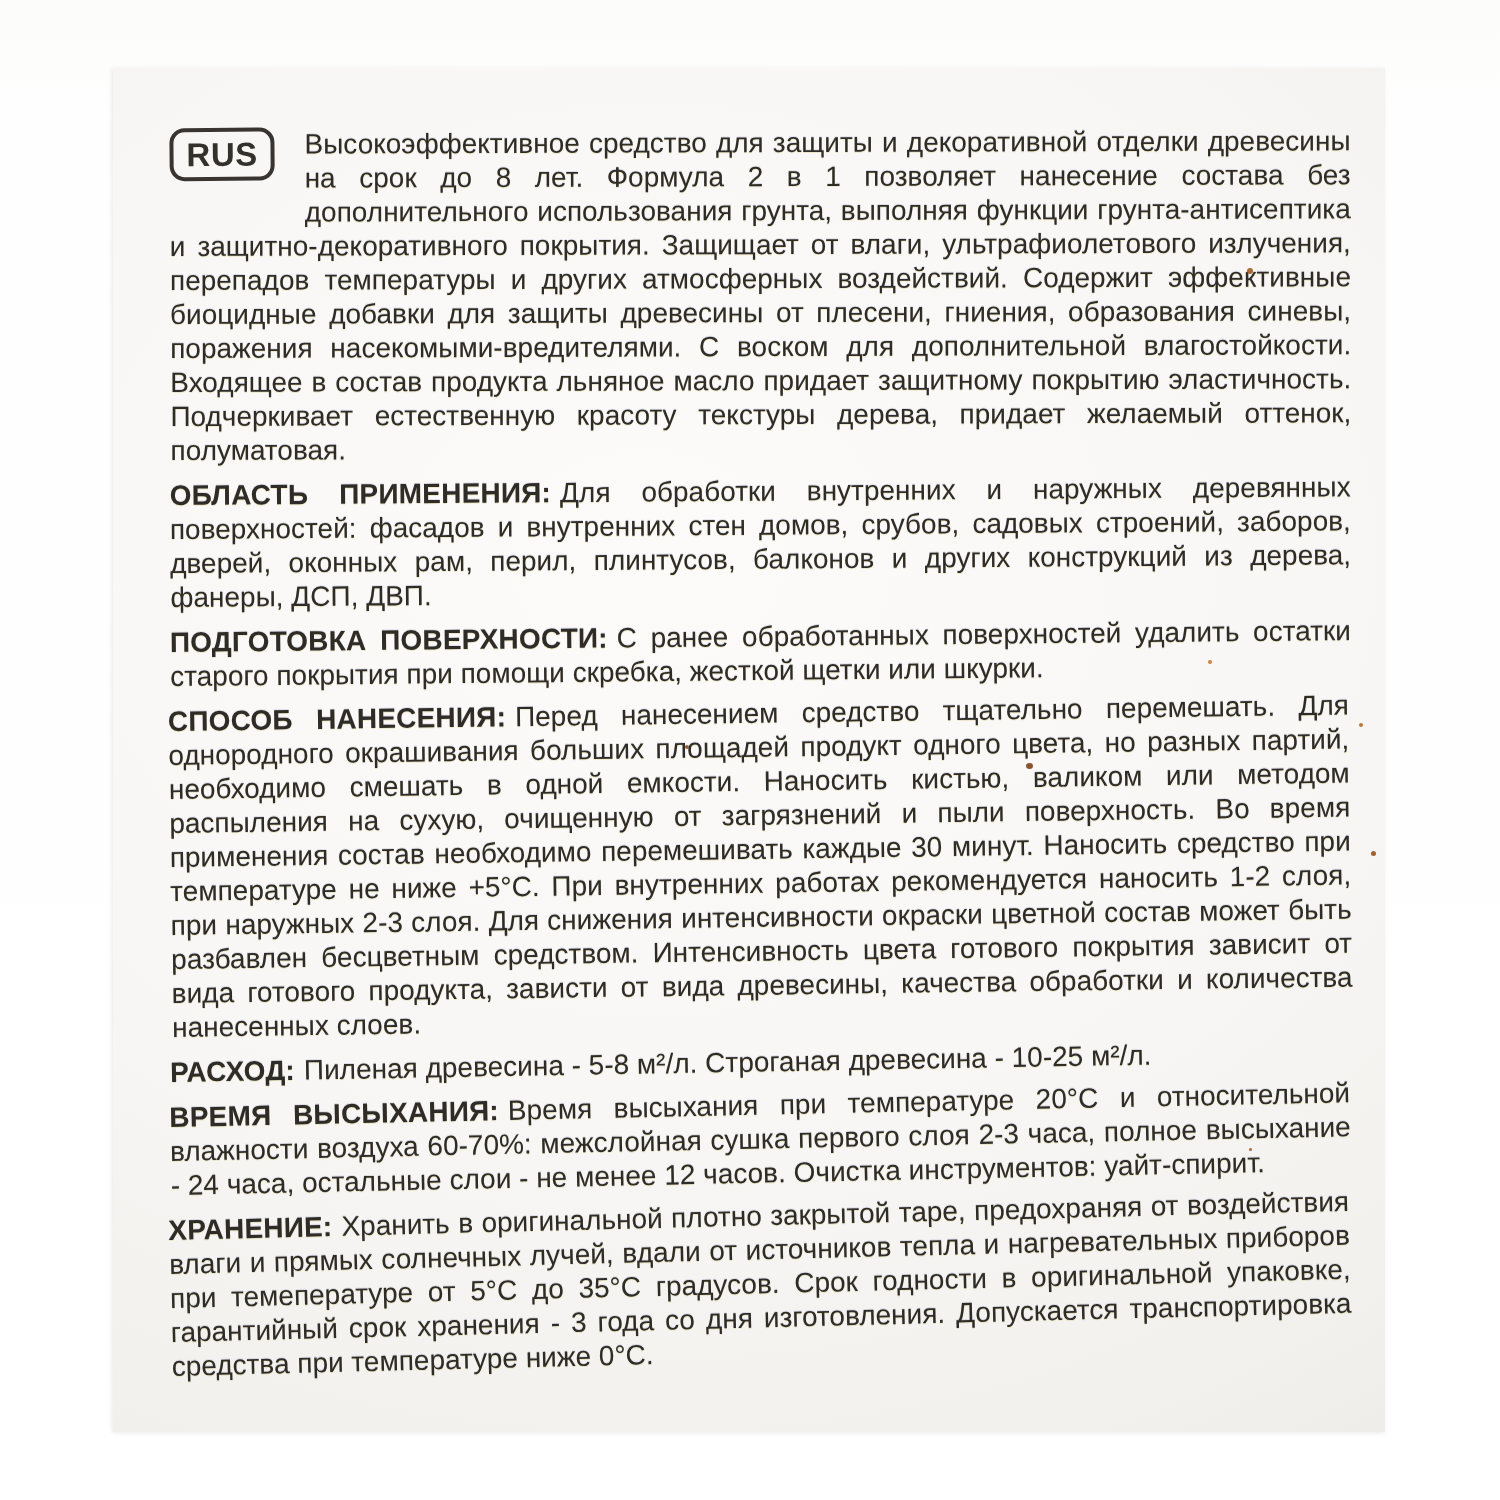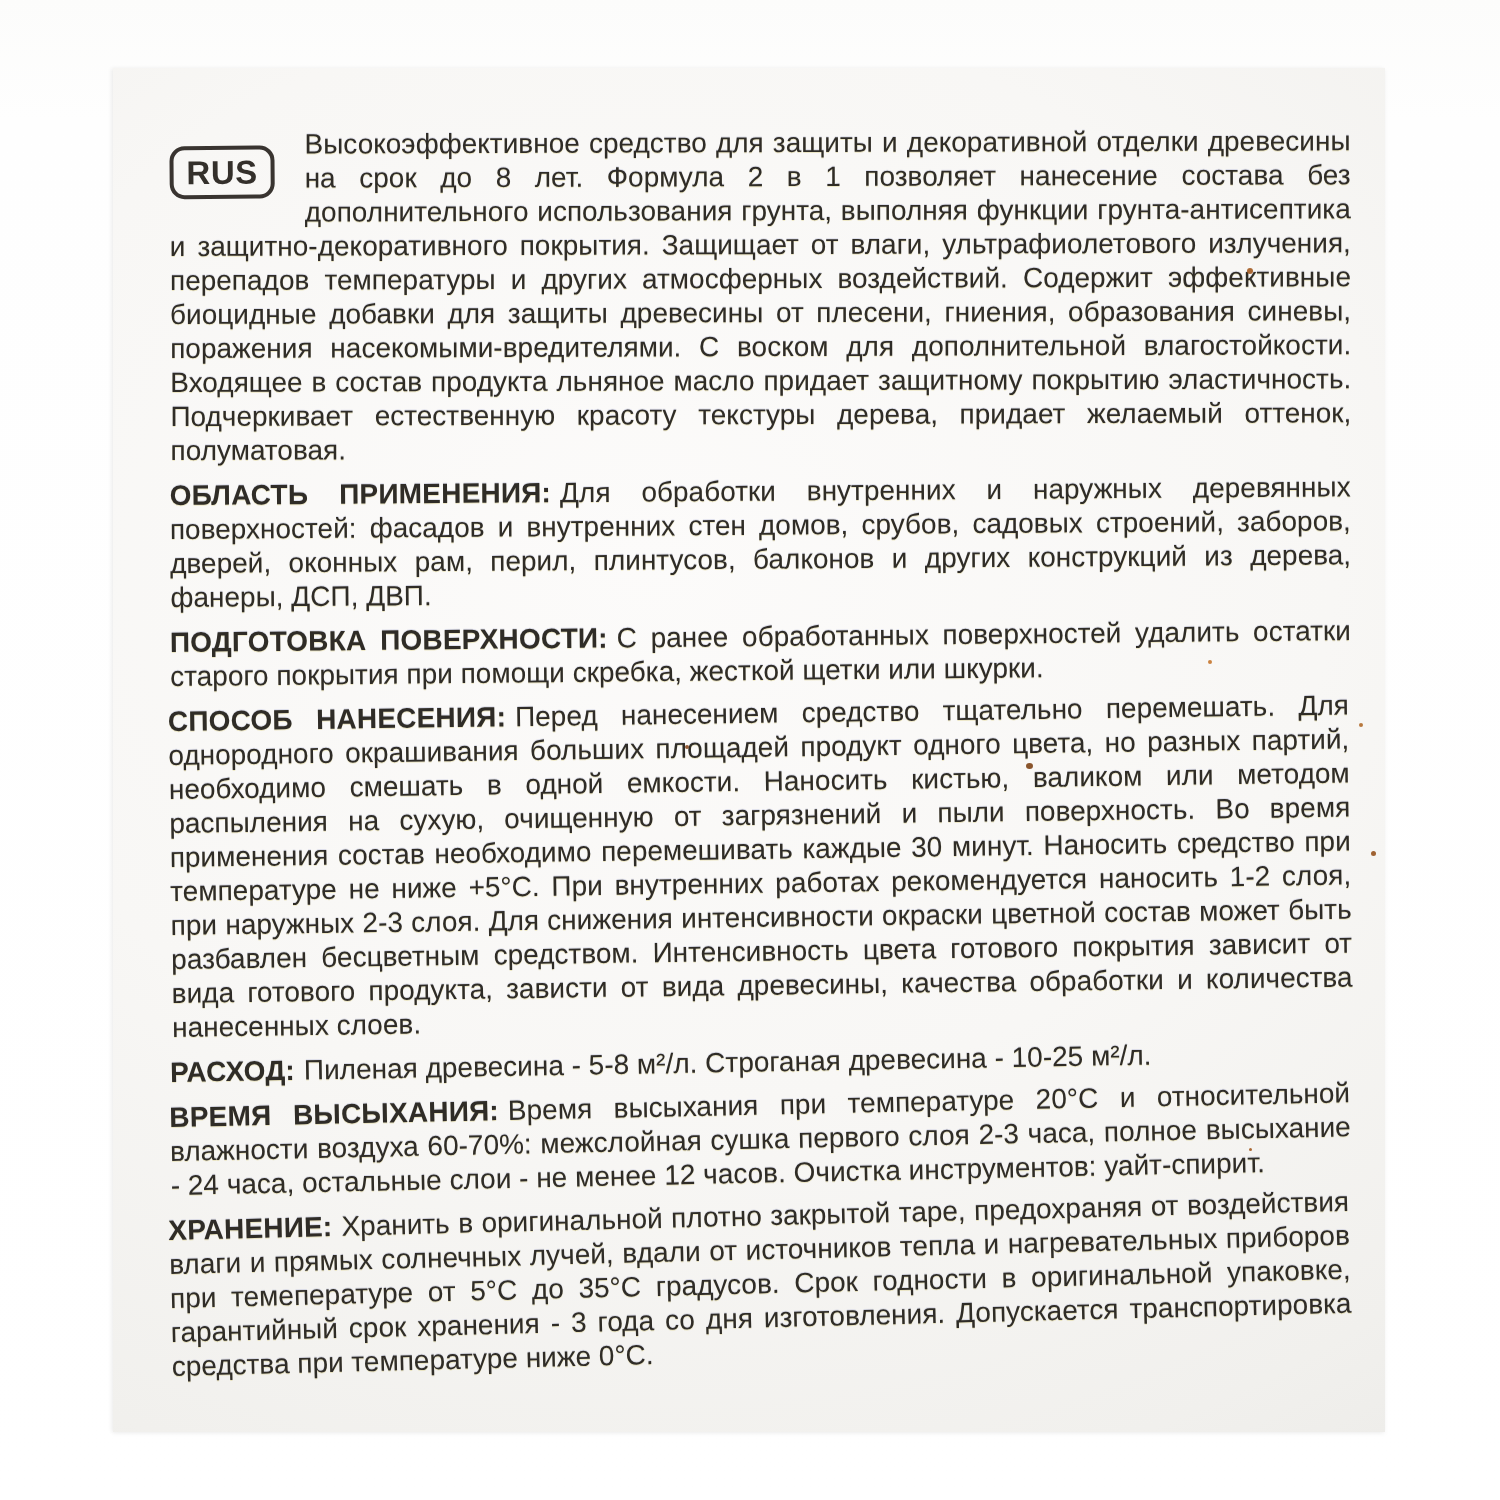--- a/index.html
+++ b/index.html
@@ -38,21 +38,21 @@
   .p-intro{transform:rotate(-0.18deg);transform-origin:0 50%;}
   .p-s1{transform:rotate(-0.42deg);transform-origin:0 50%;}
   .p-s2{transform:rotate(-0.58deg);transform-origin:0 50%;}
   .p-s3{transform:rotate(-0.80deg);transform-origin:0 50%;}
   .p-s4{transform:rotate(-1.02deg);transform-origin:0 50%;}
   .p-s5{transform:rotate(-1.20deg);transform-origin:0 50%;}
   .p-s6{transform:rotate(-1.42deg);transform-origin:0 50%;}
   .badge{
     float:left;
     width:97px;height:45px;
-    margin:18px 30px 17px 0;
+    margin:0 30px 17px 0;
     border:4px solid #393430;
     border-radius:15px;
     display:flex;align-items:center;justify-content:center;
     font-size:33px;font-weight:700;letter-spacing:0.5px;
     color:#34302b;
     text-shadow:none;
     transform:rotate(-0.3deg);
   }
   .speck{
     position:absolute;border-radius:50%;

